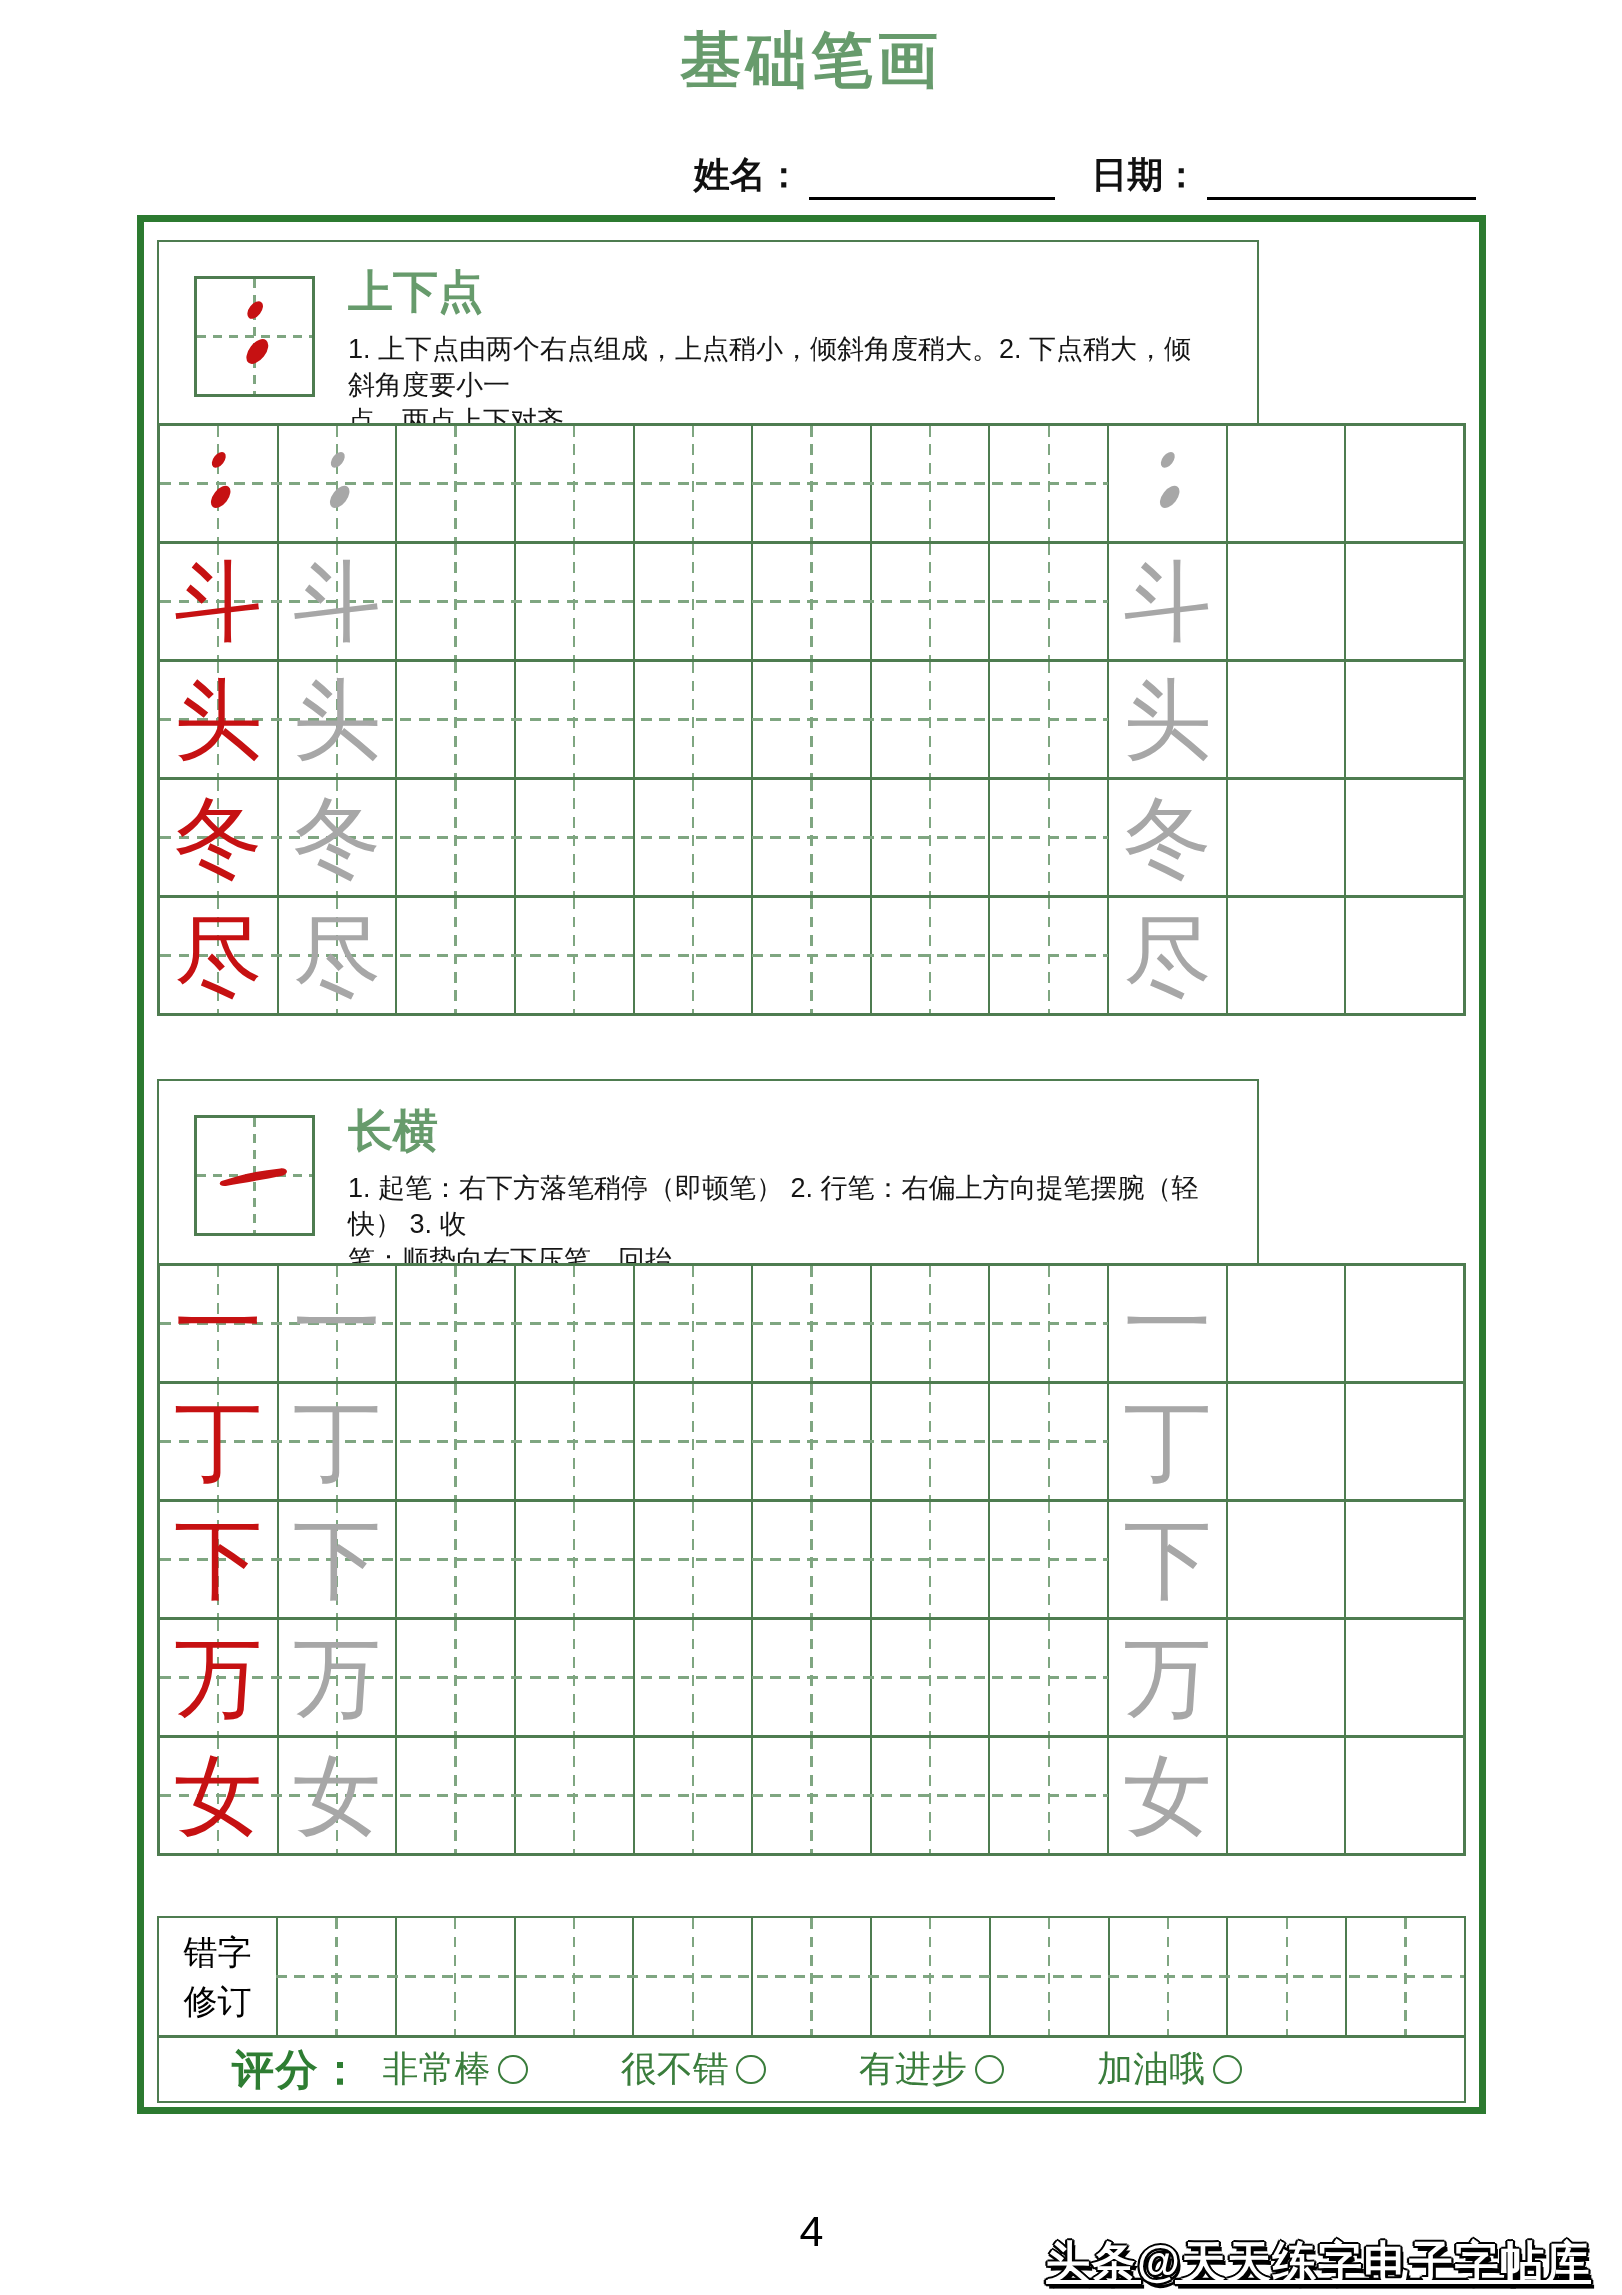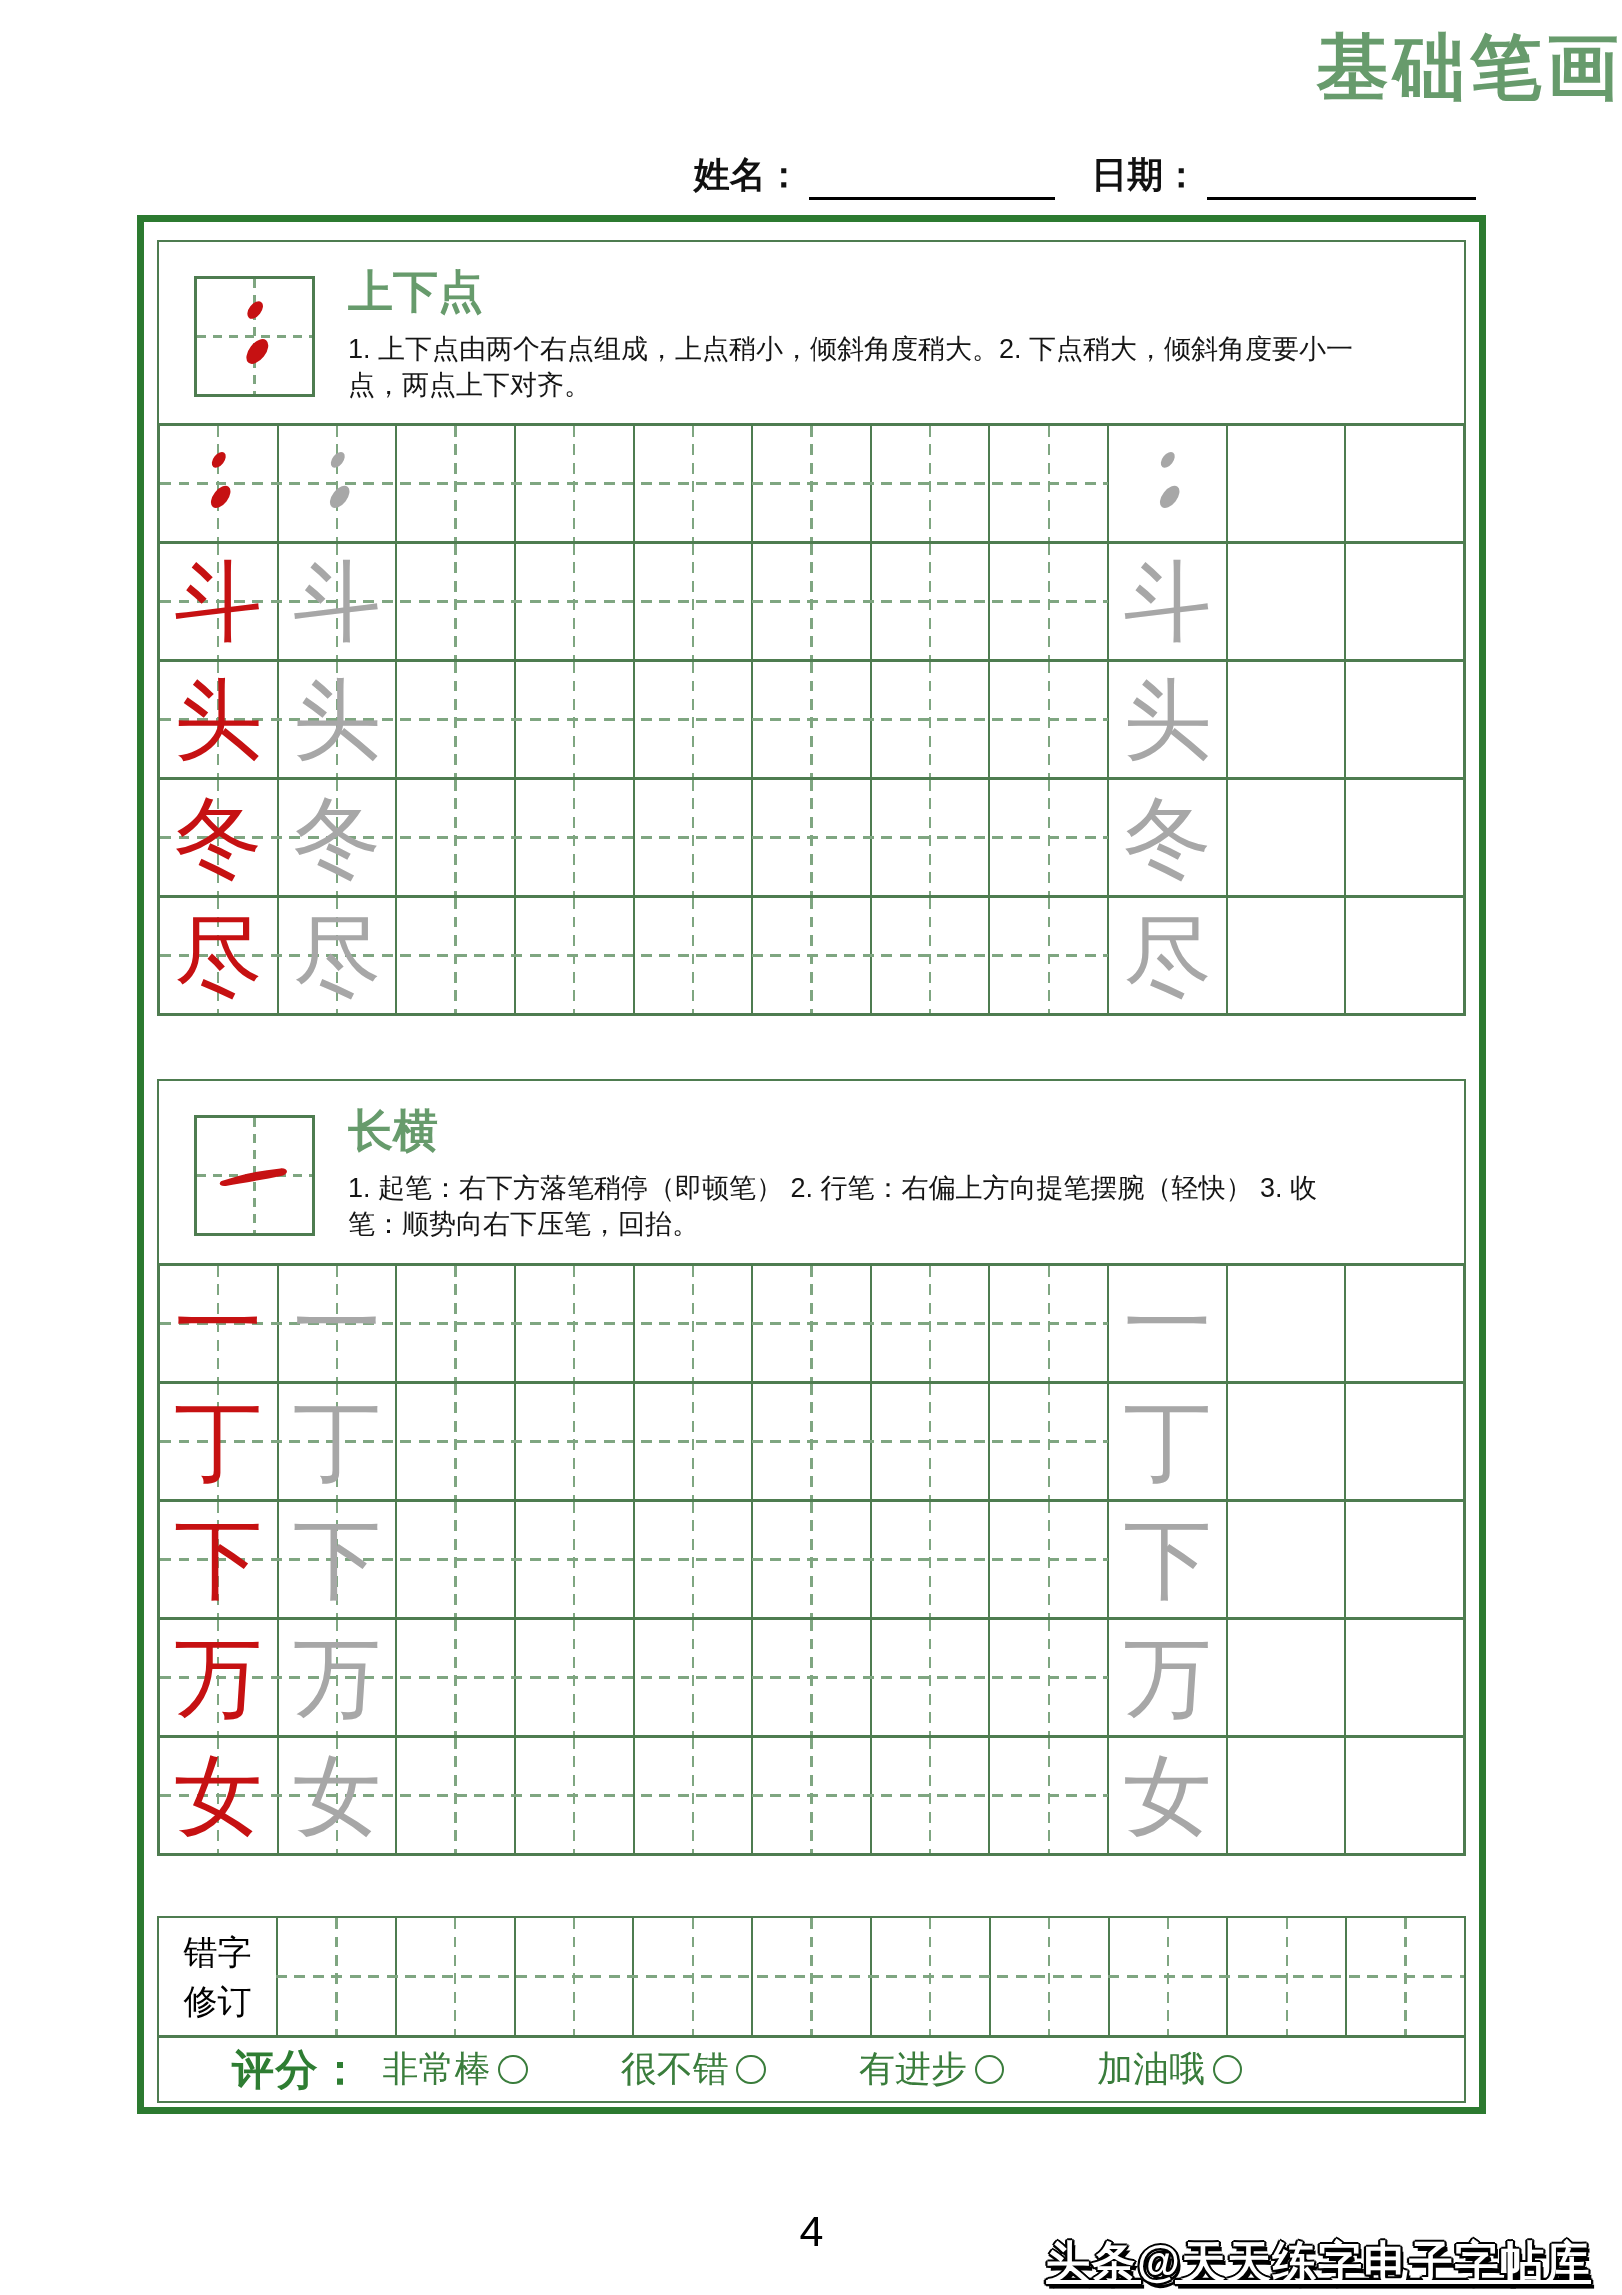--- a/index.html
+++ b/index.html
@@ -4,33 +4,33 @@
 <style>
   :root{
     --frame:#2c7a30; --grid:#4e7c50; --dash:#7fa681;
     --title:#679b6c; --red:#c61112; --gray:#a7a7a7;
     --score1:#2e7d32; --score2:#3a7d3c; --ink:#111;
   }
   html,body{margin:0;padding:0;background:#fff;}
   body{font-family:"Liberation Sans",sans-serif;}
   .page{position:relative;width:1623px;height:2295px;background:#ffffff;overflow:hidden;}
 
-  .title{position:absolute;top:20px;left:0;width:1623px;text-align:right;
-    font-size:72px;font-weight:900;color:var(--title);letter-spacing:4.6px;margin:0;}
+  .title{position:absolute;top:20px;left:0;width:1623px;text-align:center;
+    font-size:61px;font-weight:900;color:var(--title);letter-spacing:4.6px;margin:0;}
 
   .namedate{position:absolute;top:151px;right:147px;display:flex;align-items:flex-end;
     font-size:36px;font-weight:600;color:var(--ink);font-family:Liberation Mono, monospace;}
   .blank{display:inline-block;border-bottom:3.1px solid #000;height:40px;}
   .blank.name{width:246px;margin:0 36px 0 7.7px;}
   .blank.date{width:269px;margin-left:7.7px;}
 
   .frame{position:absolute;left:137px;top:215px;width:1349px;height:1899px;
     border:7.7px solid var(--frame);box-sizing:border-box;}
 
-  .sec-head{position:absolute;left:157px;width:1309px;border:2.3px solid var(--grid);
+  .sec-head{position:absolute;left:157px;width:1102px;border:2.3px solid var(--grid);
     border-bottom:none;box-sizing:border-box;}
   .exbox{position:absolute;left:35px;top:34px;width:121px;height:121px;
     border:3.1px solid var(--grid);box-sizing:border-box;}
   .exbox .glyph{position:absolute;inset:0;display:flex;align-items:center;justify-content:center;
     color:var(--red);z-index:1;}
   .headtext{position:absolute;left:189px;top:20px;right:54px;}
   .stroke-name{font-size:45px;font-weight:700;color:var(--title);}
   .stroke-desc{margin-top:9.3px;font-size:27px;line-height:36px;color:#151515;white-space:pre-line;}
 
   .grid{position:absolute;left:157px;width:1309px;border:3.1px solid var(--grid);

